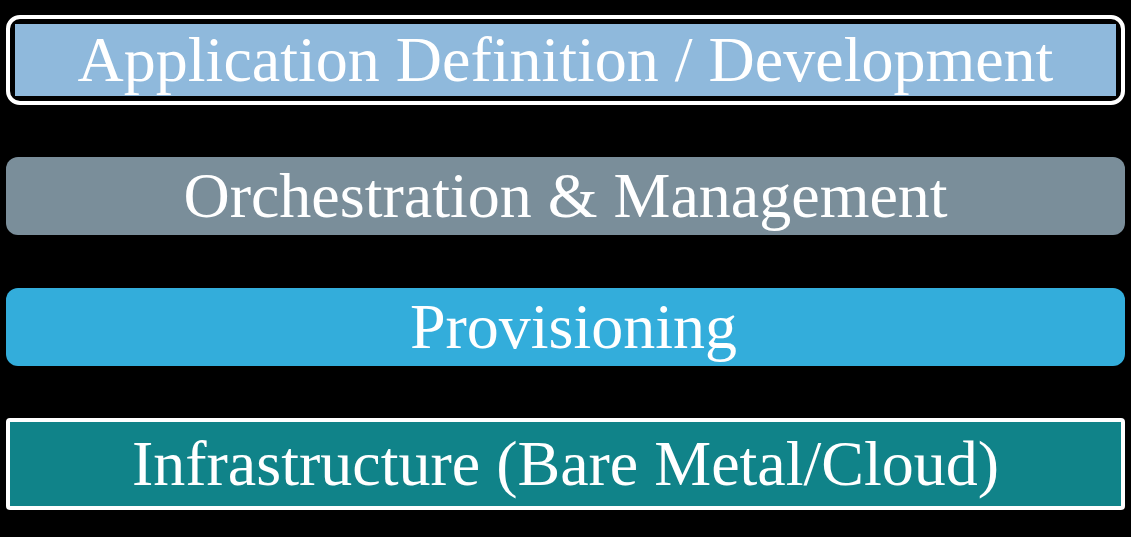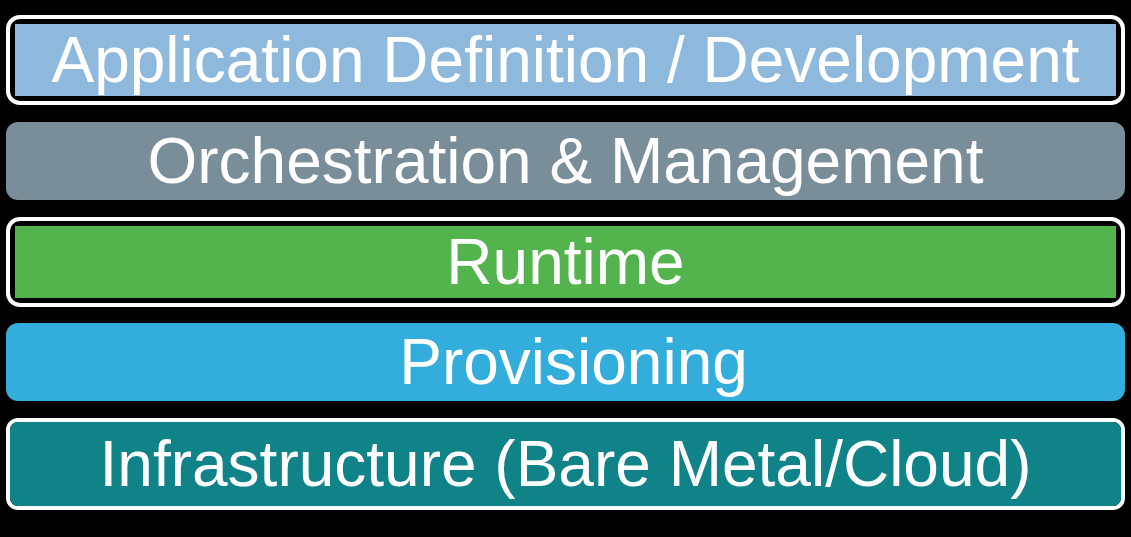--- a/index.html
+++ b/index.html
@@ -26,40 +26,40 @@
     display: flex;
     overflow: hidden;
   }
   .layer .fill {
     flex: 1;
     display: flex;
     align-items: center;
     justify-content: center;
   }
   .label {
-    font-family: Liberation Sans, sans-serif;
+    font-family: Liberation Serif, serif;
     font-size: 64px;
     line-height: 1;
     color: #ffffff;
     white-space: nowrap;
     text-align: center;
   }
   
   .outlined {
     height: 90px;
     border: 4px solid #ffffff;
     border-radius: 14px;
     background: #000000;
     padding: 5px;
   }
   
   .outlined.flush {
     height: 92px;
     padding: 0;
-    border-radius: 12px;
+    border-radius: 4px;
   }
   
   .plain {
     height: 78px;
     border-radius: 12px;
   }
 </style>
 </head>
 <body>
 
@@ -70,25 +70,20 @@
       <span class="label">Application Definition / Development</span>
     </div>
   </div>
 
   <div class="layer plain">
     <div class="fill" style="background: rgb(122, 142, 154);">
       <span class="label">Orchestration &amp; Management</span>
     </div>
   </div>
 
-  <div class="layer outlined">
-    <div class="fill" style="background: rgb(83, 180, 77);">
-      <span class="label">Runtime</span>
-    </div>
-  </div>
 
   <div class="layer plain">
     <div class="fill" style="background: rgb(51, 173, 219); padding-left: 16px;">
       <span class="label">Provisioning</span>
     </div>
   </div>
 
   <div class="layer outlined flush">
     <div class="fill" style="background: rgb(16, 131, 137);">
       <span class="label">Infrastructure (Bare Metal/Cloud)</span>

